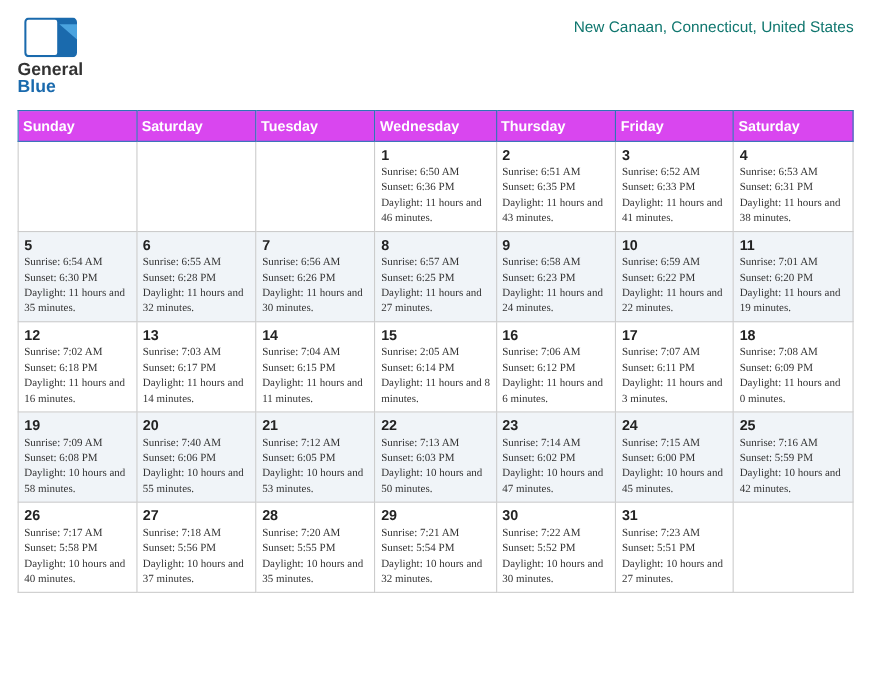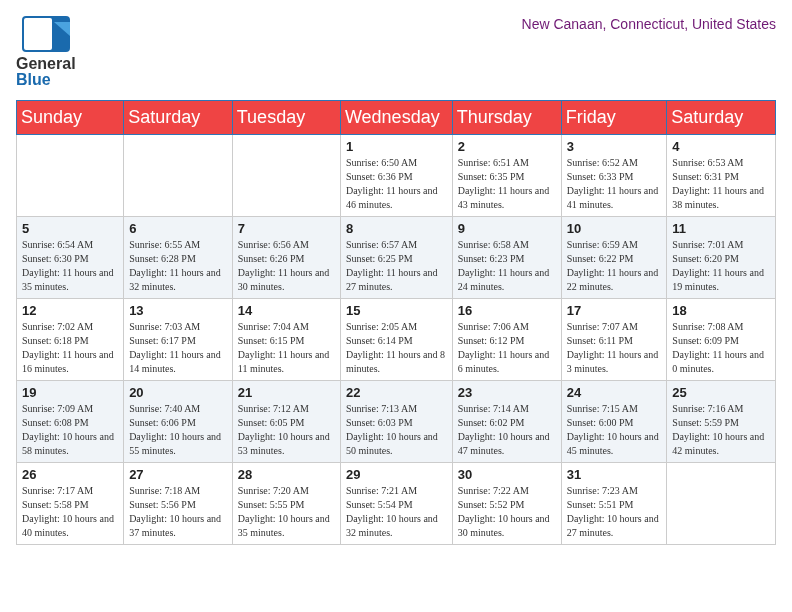--- a/index.html
+++ b/index.html
@@ -19,35 +19,35 @@
     .title-block {
       text-align: right;
     }
     .month-title {
       font-size: 32px;
       font-weight: bold;
       color: #1a1a1a;
     }
     .location-title {
       font-size: 14px;
-      color: #701a75;
+      color: #0f766e;
     }
     .calendar-table {
       width: 100%;
       border-collapse: collapse;
       border: 1px solid #ccc;
     }
     .calendar-table th {
-      background: #ef4444;
+      background: #d946ef;
       color: #fff;
-      font-size: 18px;
+      font-size: 13px;
       padding: 6px 4px;
       text-align: left;
       border: 1px solid #2e75b6;
-      font-weight: normal;
+      font-weight: bold;
     }
     .calendar-table td {
       vertical-align: top;
       border: 1px solid #ccc;
       padding: 4px 5px;
       width: 113px;
       min-height: 80px;
       font-size: 10.5px;
       color: #222;
       background: #fff;

